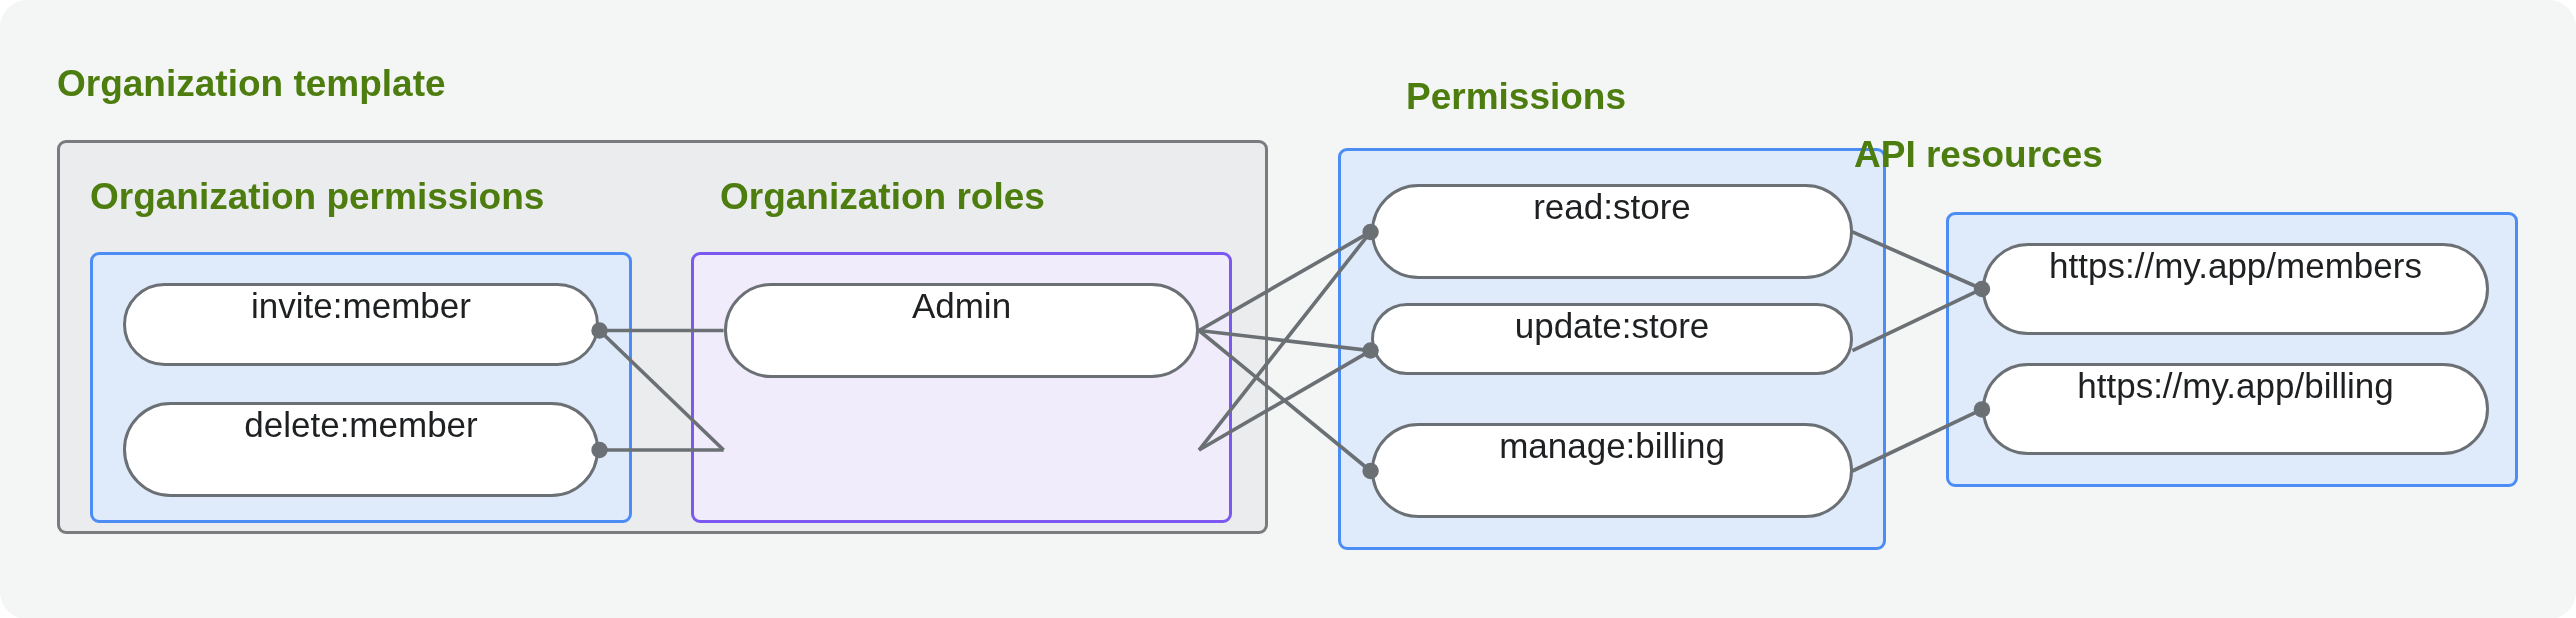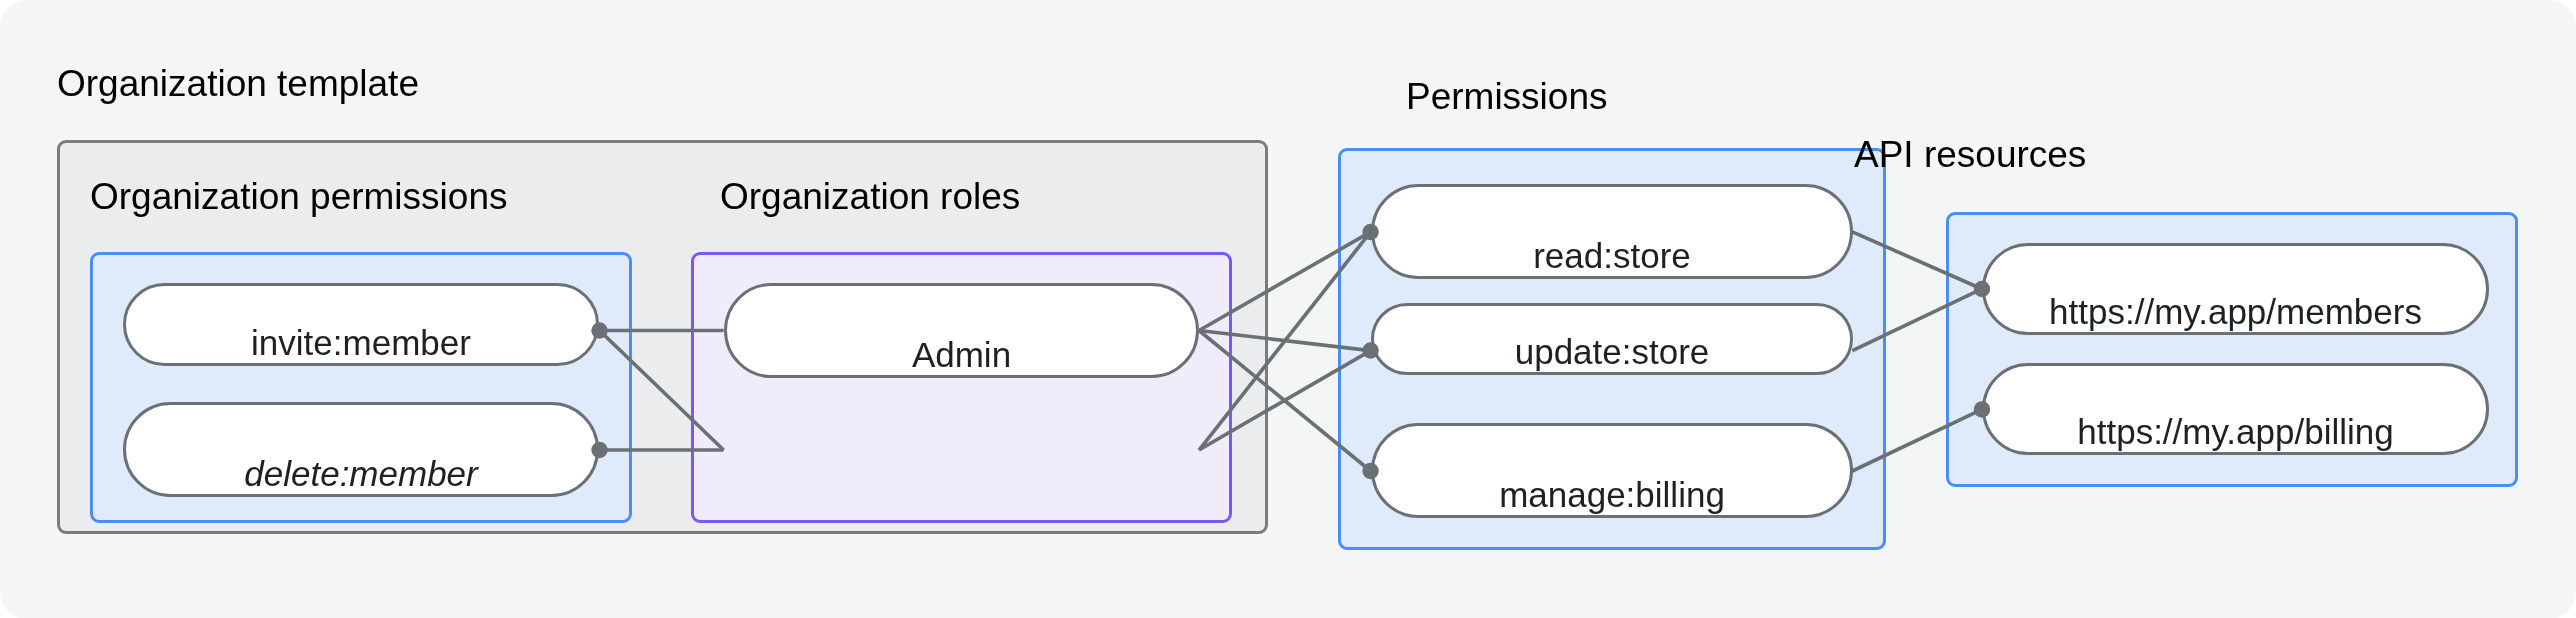--- a/index.html
+++ b/index.html
@@ -12,23 +12,23 @@
     position: relative;
     width: 2576px;
     height: 619px;
     background: #f4f5f5;
     border-radius: 27px;
     overflow: hidden;
   }
   .heading {
     position: absolute;
     font-size: 37px;
-    font-weight: 400;
+    font-weight: 700;
     line-height: 1.1;
-    color: #000000;
+    color: #4d7c0f;
     white-space: nowrap;
     z-index: 3;
   }
   .box {
     position: absolute;
     box-sizing: border-box;
     border-radius: 9px;
     z-index: 1;
   }
   .gray-box {
@@ -43,21 +43,21 @@
     background: #f1ecfb;
     border: 3.7px solid #7b59f0;
   }
   .pill {
     position: absolute;
     box-sizing: border-box;
     background: #ffffff;
     border: 3.7px solid #6b7075;
     border-radius: 55px;
     display: flex;
-    align-items: flex-end;
+    align-items: flex-start;
     justify-content: center;
     z-index: 2;
   }
   .pill span {
     font-size: 35px;
     font-weight: 400;
     color: #1e2022;
     white-space: nowrap;
   }
   #edges-svg {
@@ -74,21 +74,21 @@
   #org-perms-label     { left: 90px;   top: 177px; }
   #org-roles-label     { left: 692px;  top: 177px; margin-left: 28px; }
   #org-perms-box       { left: 90px;   top: 252px; width: 542px;  height: 271px; }
   #org-roles-box       { left: 691px;  top: 252px; width: 541px;  height: 271px; }
   #permissions-label   { left: 1406px; top: 77px;  }
   #permissions-box     { left: 1338px; top: 148px; width: 548px;  height: 402px; }
   #api-label           { left: 1854px; top: 135px; }
   #api-box             { left: 1946px; top: 212px; width: 572px;  height: 275px; }
 
   #pill-invite   { left: 123px;  top: 283px; width: 476px; height: 83px; }
-  #pill-delete   { left: 123px;  top: 402px; width: 476px; height: 95px; font-style: italic; }
+  #pill-delete   { left: 123px;  top: 402px; width: 476px; height: 95px; }
   #pill-admin    { left: 724px;  top: 283px; width: 475px; height: 95px; }
   #pill-member   { left: 724px;  top: 402px; width: 475px; height: 95px; }
   #pill-read     { left: 1371px; top: 184px; width: 482px; height: 95px; }
   #pill-update   { left: 1371px; top: 303px; width: 482px; height: 72px; }
   #pill-manage   { left: 1371px; top: 423px; width: 482px; height: 95px; }
   #pill-members  { left: 1982px; top: 243px; width: 507px; height: 92px; }
   #pill-billing  { left: 1982px; top: 363px; width: 507px; height: 92px; }
 </style>
 </head>
 <body>

